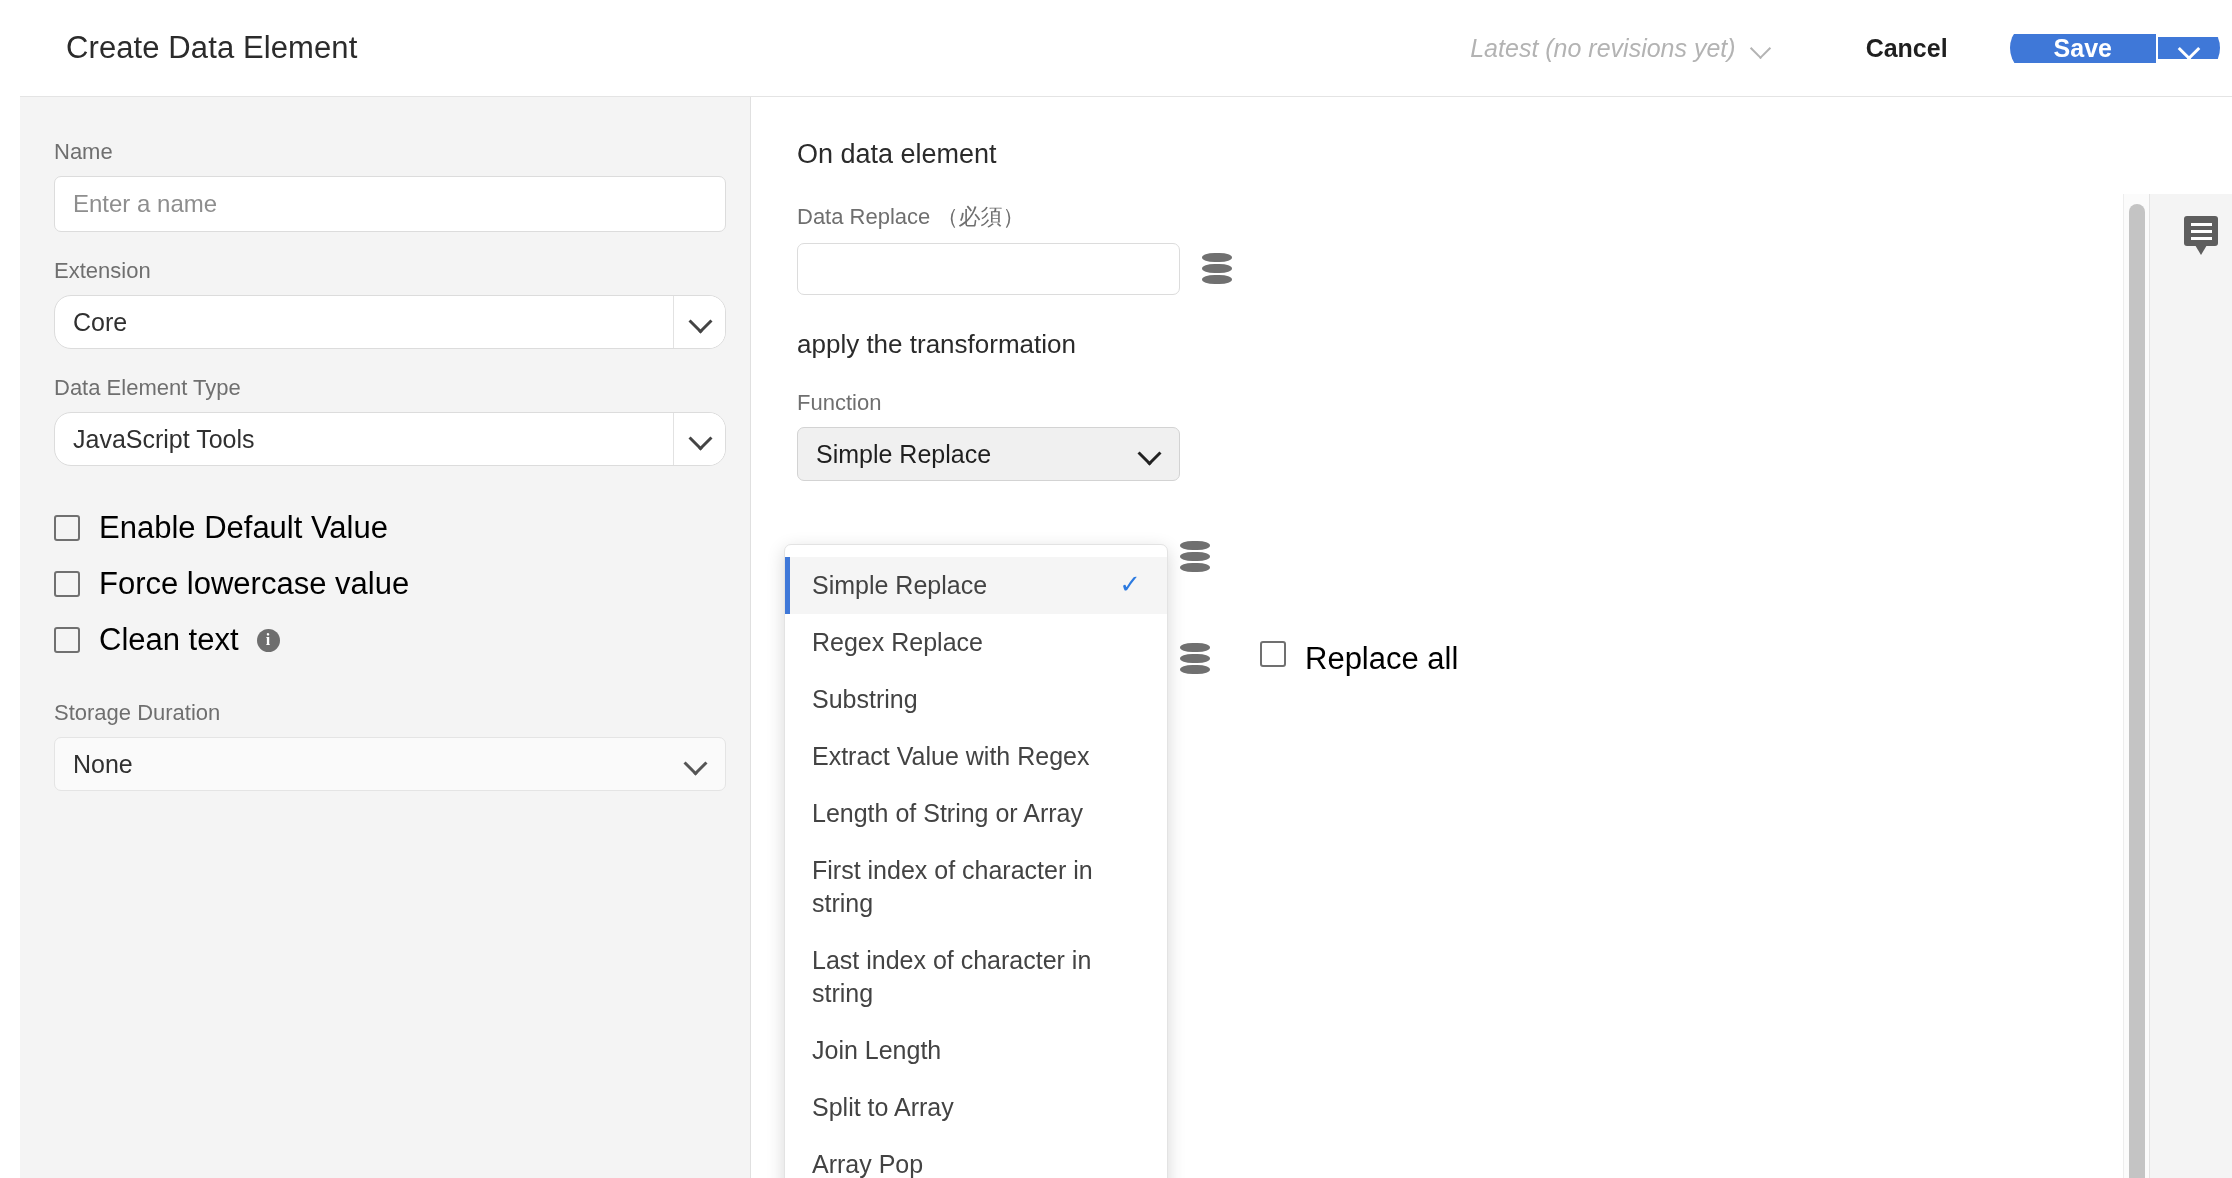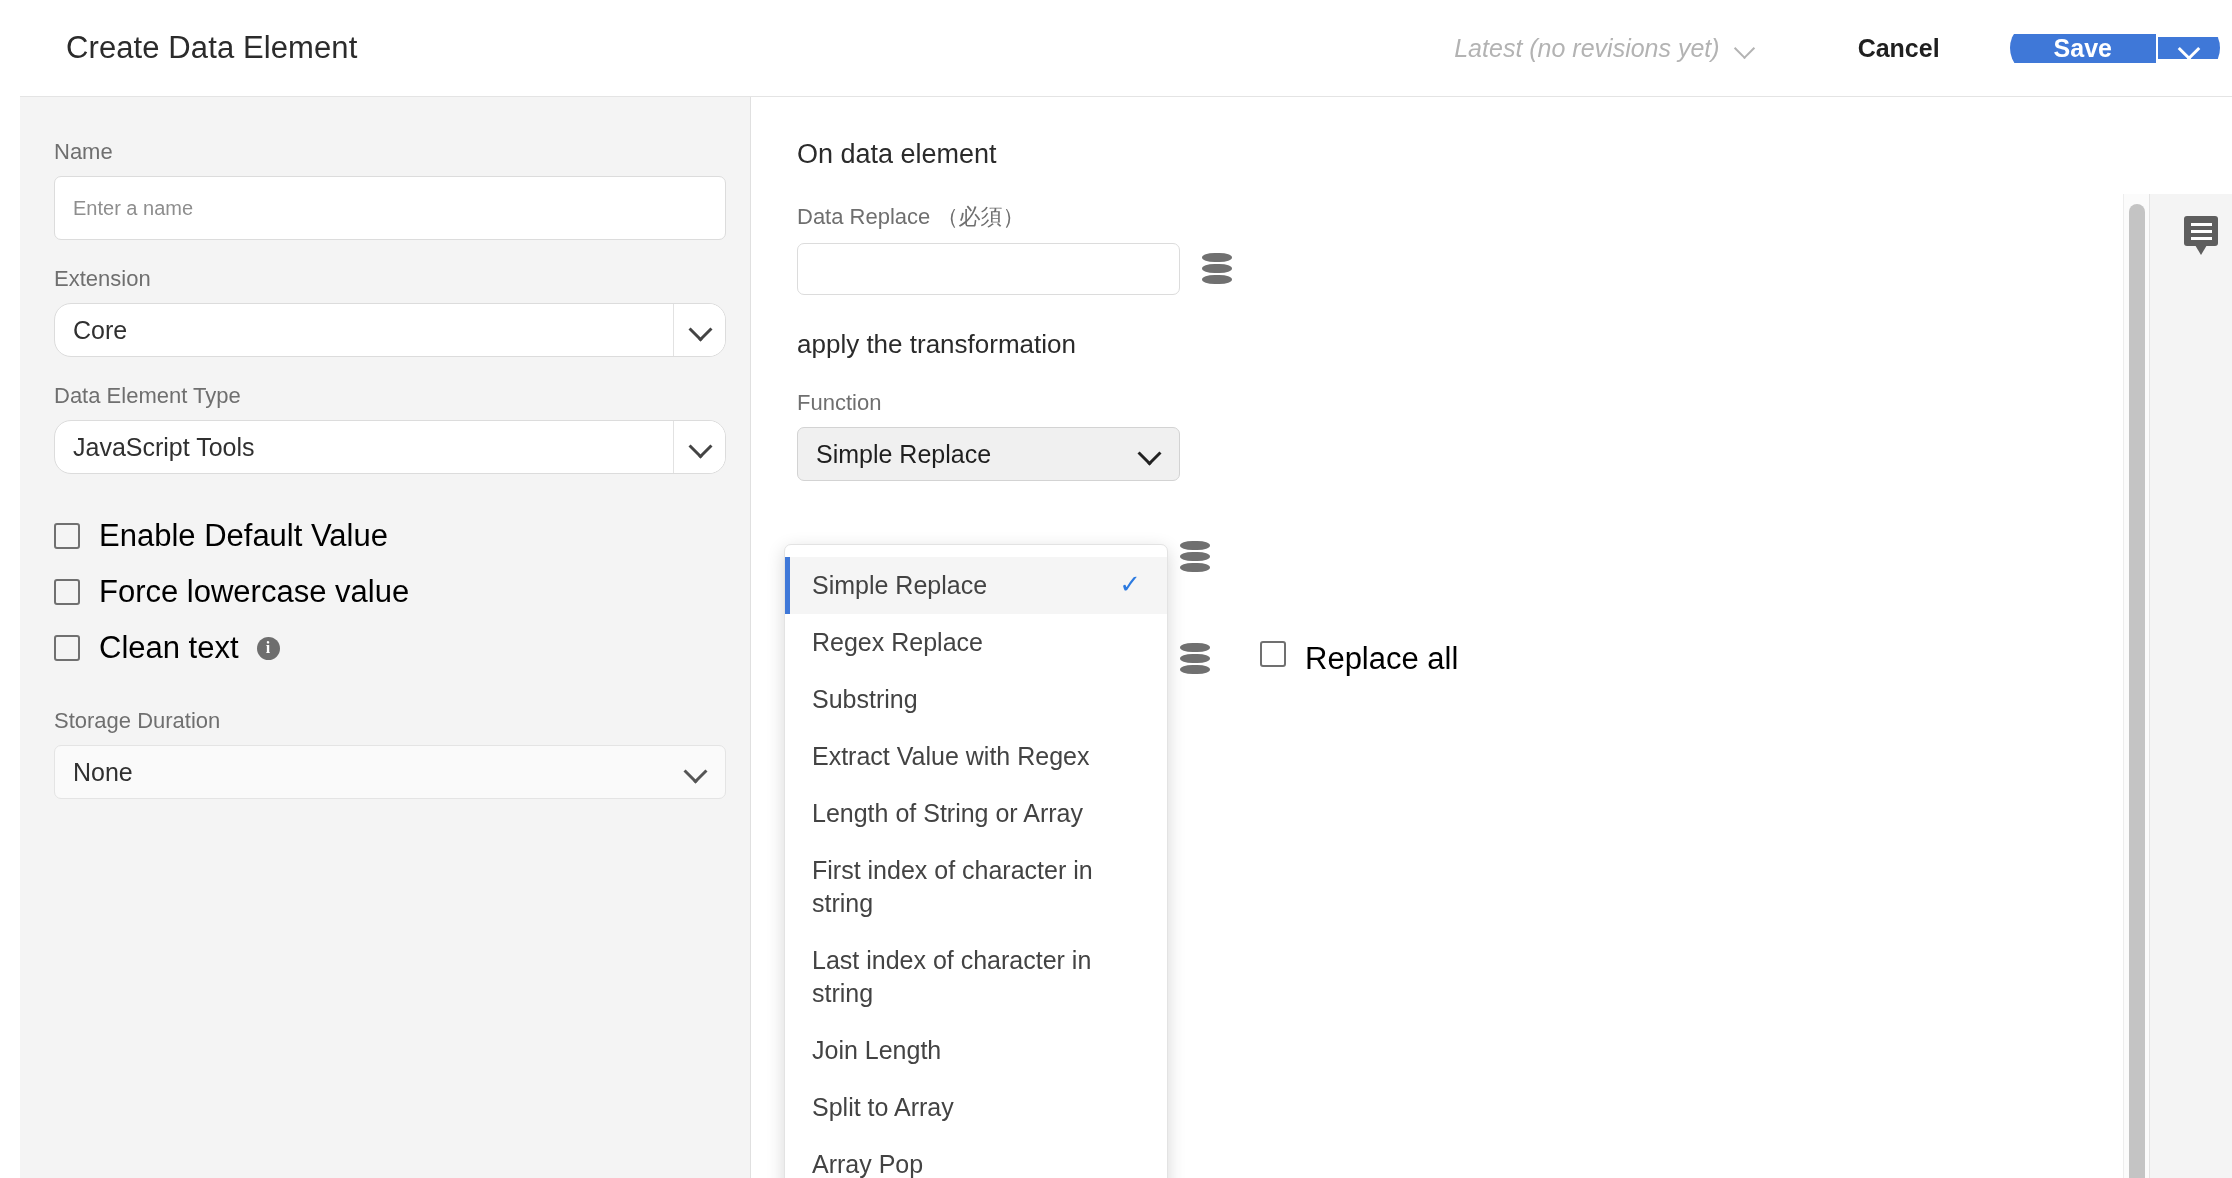--- a/index.html
+++ b/index.html
@@ -33,21 +33,21 @@
   .header-title {
     font-size: 31px;
     color: #2b2b2b;
     font-weight: 400;
     letter-spacing: 0.1px;
   }
   .header-right {
     margin-left: auto;
     display: flex;
     align-items: center;
-    gap: 8px;
+    gap: 0;
   }
   .revision-select {
     display: flex;
     align-items: center;
     gap: 14px;
     color: #b3b3b3;
     font-size: 25px;
     font-style: italic;
     font-family: "Liberation Sans", sans-serif;
     padding: 10px 6px;
@@ -133,25 +133,25 @@
   }
   .field { margin-bottom: 26px; }
   .field-label {
     font-size: 22px;
     color: #6f6f6f;
     margin-bottom: 11px;
     display: block;
   }
   .text-input {
     width: 672px;
-    height: 64px;
+    height: 56px;
     background: #ffffff;
     border: 1px solid #dcdcdc;
     border-radius: 7px;
-    font-size: 20px;
+    font-size: 24px;
     color: #2b2b2b;
     padding: 0 18px;
     font-family: "Liberation Sans", sans-serif;
     outline: none;
   }
   .text-input::placeholder { color: #8e8e8e; }
 
   .select-box {
     width: 672px;
     height: 54px;

